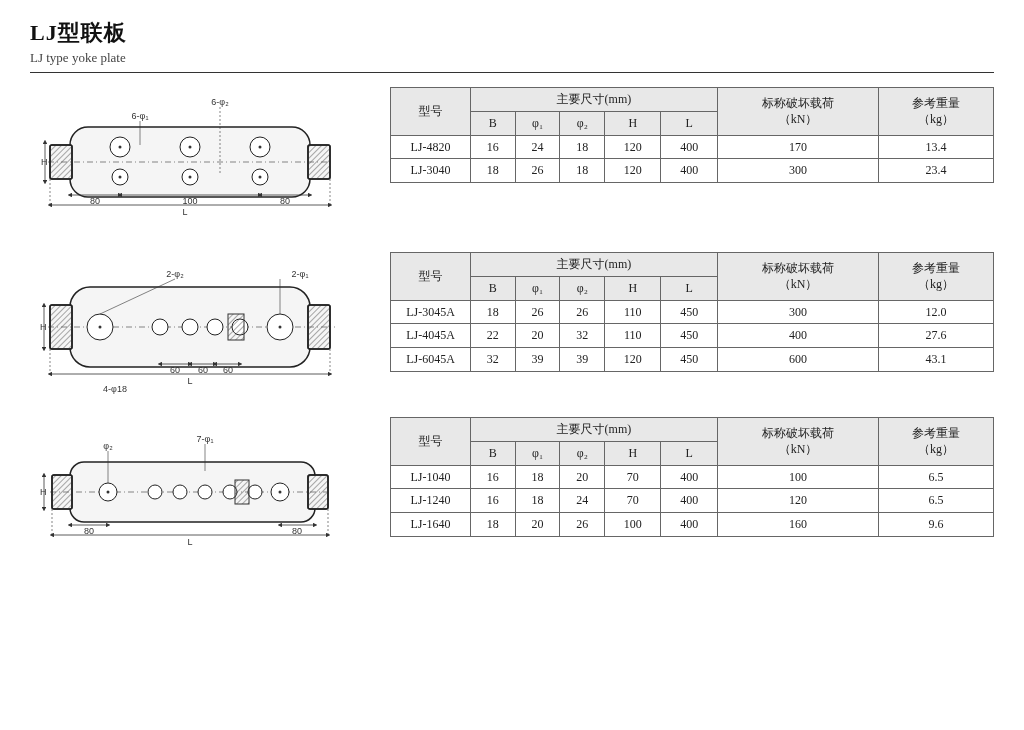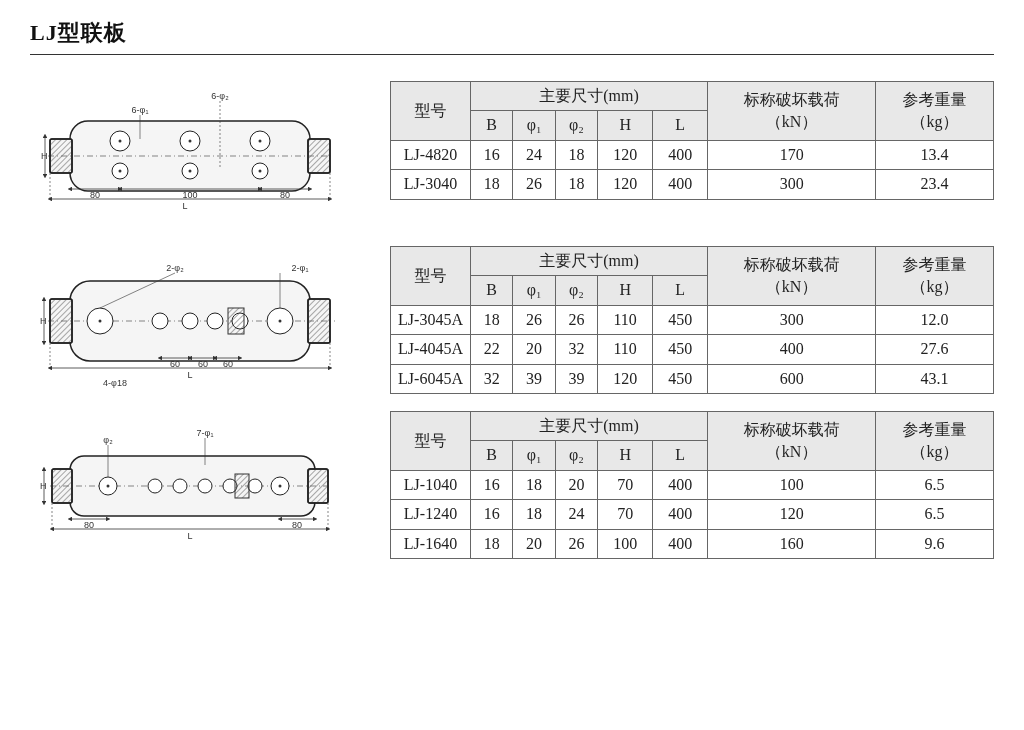--- a/index.html
+++ b/index.html
@@ -11,21 +11,20 @@
       overflow: hidden;
       font-size: 13px;
       color: #222;
     }
     .page {
       width: 1024px;
       height: 730px;
       padding: 18px 30px 14px 30px;
       display: flex;
       flex-direction: column;
-      gap: 12px;
     }
     .page-header {
       padding-bottom: 6px;
       border-bottom: 1px solid #333;
       margin-bottom: 14px;
     }
     .page-title-cn {
       font-size: 22px;
       font-weight: bold;
       color: #111;
@@ -55,21 +54,21 @@
       align-items: center;
       justify-content: center;
     }
     .table-area {
       flex: 1;
     }
     
     table {
       border-collapse: collapse;
       width: 100%;
-      font-size: 16px;
+      font-size: 12px;
     }
     th, td {
       border: 1px solid #666;
       text-align: center;
       padding: 3px 5px;
       line-height: 1.4;
     }
     th {
       background: #e8e8e8;
       font-weight: normal;
@@ -102,20 +101,21 @@
       font-family: Arial, sans-serif;
       fill: #333;
     }
   </style>
 </head>
 <body>
 
 <div class="page">
   <div class="page-header">
     <div class="page-title-cn">LJ型联板</div>
+    <div class="page-title-en">LJ type yoke plate</div>
   </div>
 
   <div class="sections-container">
 
     <div class="section-row">
       <div class="diagram-area">
         <svg width="320" height="155" viewBox="0 0 320 155">
           <defs>
             <marker id="arr1" markerWidth="6" markerHeight="6" refX="3" refY="3" orient="auto">
               <path d="M0,0 L6,3 L0,6 Z" fill="#333"></path>

